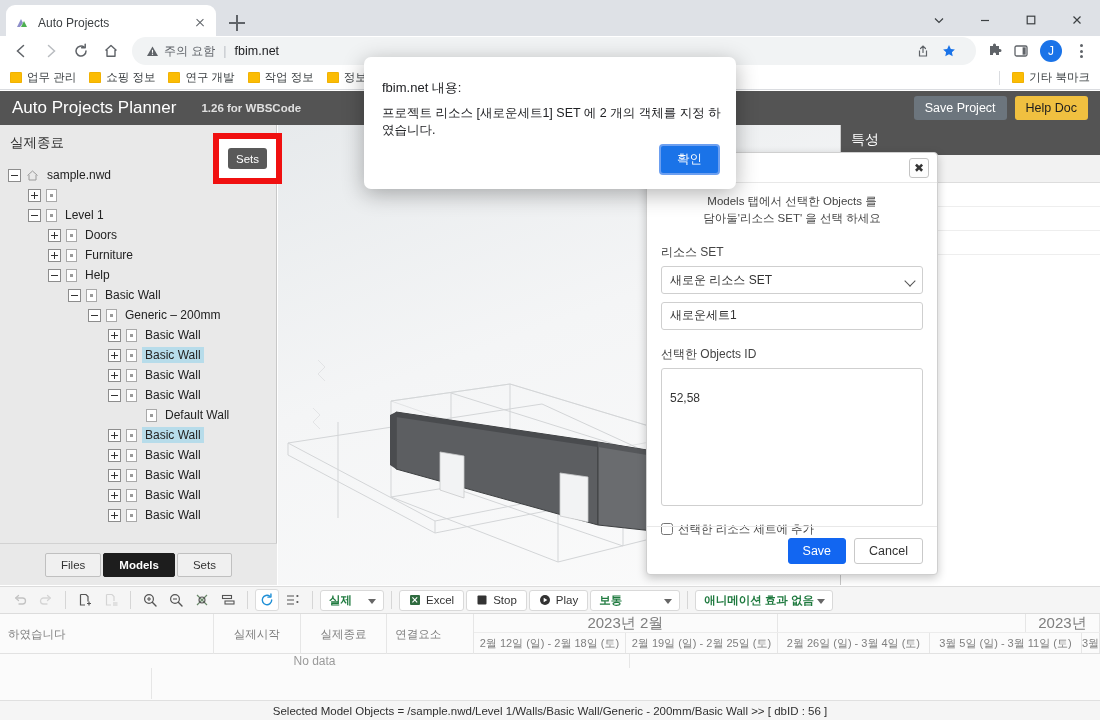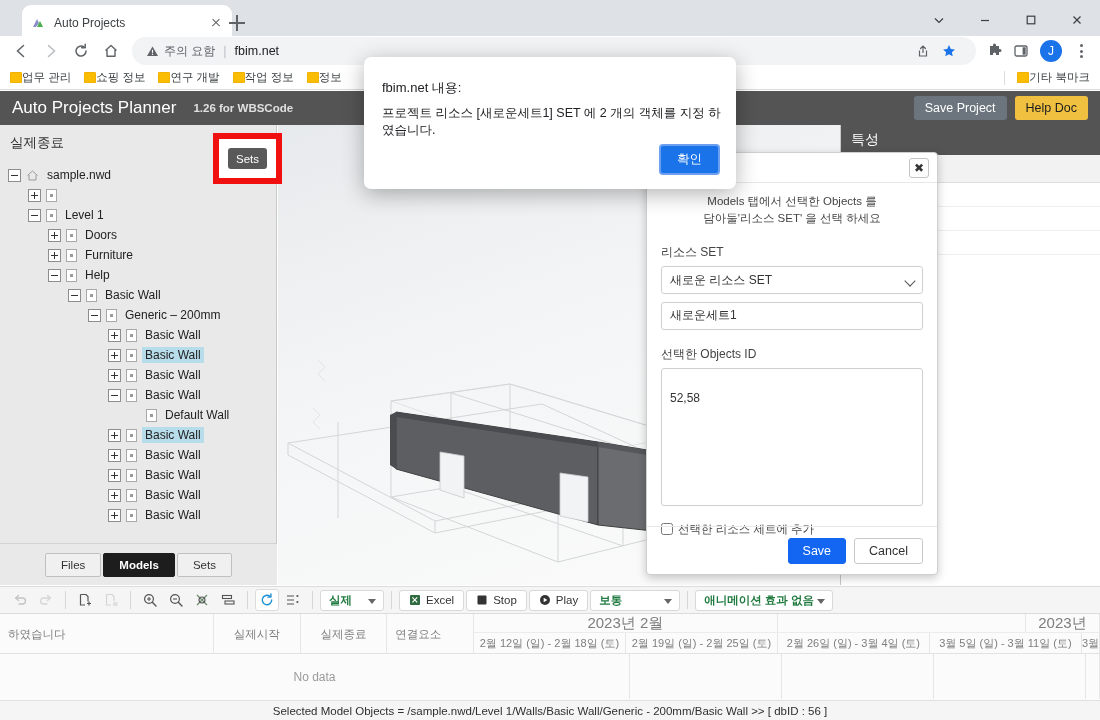--- a/index.html
+++ b/index.html
@@ -12,21 +12,21 @@
   #root { position: relative; width: 1100px; height: 720px; }
 
   
   .chrome-tabstrip {
     position: absolute; left: 0; top: 0; width: 1100px; height: 40px;
     background: #dee1e6;
   }
   .tab {
     position: absolute; left: 6px; top: 5px; width: 210px; height: 35px;
     background: #ffffff; border-radius: 9px 9px 0 0;
-    display: flex; align-items: center; padding: 5px 8px; margin-left: 16px;
+    display: flex; align-items: center; padding: 5px 8px;
   }
   .tab-favicon { width: 16px; height: 16px; flex: 0 0 16px; position: relative; }
   .tab-title {
     flex: 1; font-size: 12px; color: #3c4043; margin-left: 8px;
     white-space: nowrap; overflow: hidden; text-overflow: ellipsis;
   }
   .tab-close { width: 16px; height: 16px; flex: 0 0 16px; position: relative; cursor: pointer; }
   .tab-close::before, .tab-close::after {
     content: ""; position: absolute; left: 3px; top: 7.5px; width: 10px; height: 1.4px;
     background: #5f6368;
@@ -76,37 +76,37 @@
   .kebab { width: 26px; height: 26px; position: relative; cursor: pointer; margin-right: 6px; }
   .kebab i { position:absolute; left: 11.5px; width: 3px; height: 3px; border-radius: 50%; background:#5f6368; }
   .kebab i:nth-child(1){ top: 6px; } .kebab i:nth-child(2){ top: 11.5px; } .kebab i:nth-child(3){ top: 17px; }
 
   .bookmarks-bar {
     position: absolute; left: 0; top: 66px; width: 1100px; height: 24px;
     background: #ffffff; display: flex; align-items: center; padding: 0 10px;
     border-bottom: 1px solid #dadce0;
   }
   .bm {
-    display: flex; align-items: center; margin-right: 13px;
+    display: flex; align-items: center; gap: 5px; margin-right: 13px;
     font-size: 11.5px; color: #3c4043; cursor: pointer; white-space: nowrap;
   }
   .bm-folder {
     width: 12px; height: 11px; background: #fbbc04; border-radius: 1.5px;
     box-shadow: inset 0 0 0 0.5px #e8a800; flex: 0 0 12px;
   }
   .bm-right { margin-left: auto; display: flex; align-items: center; }
   .bm-divider { width: 1px; height: 14px; background: #dadce0; margin-right: 12px; }
 
   
   .app-header {
     position: absolute; left: 0; top: 91px; width: 1100px; height: 34px;
     background: #545454; display: flex; align-items: center; padding: 0 12px;
   }
   .app-title { color: #ffffff; font-size: 17px; }
-  .app-ver { color: #e0e0e0; font-size: 11.5px; margin-left: 17px; font-weight: bold; }
+  .app-ver { color: #e0e0e0; font-size: 11.5px; margin-left: 25px; font-weight: bold; }
   .hdr-btns { margin-left: auto; display: flex; gap: 8px; align-items: center; }
   .btn-save-project {
     background: #6c757d; color: #fff; border: none; border-radius: 3px;
     font-size: 12.5px; padding: 5px 11px; cursor: pointer;
     font-family: "Liberation Sans", sans-serif;
   }
   .btn-help-doc {
     background: #f0c040; color: #1d1d1d; border: none; border-radius: 3px;
     font-size: 12.5px; padding: 5px 11px; cursor: pointer;
     font-family: "Liberation Sans", sans-serif;
@@ -303,21 +303,21 @@
   .gmonth-row { height: 19px; display: flex; border-bottom: 1px solid #ececec; }
   .gmonth {
     font-size: 15px; color: #7e7e7e; display:flex; align-items:center; justify-content:center;
     border-right: 1px solid #e6e6e6;
   }
   .gweek-row { height: 20px; display: flex; }
   .gweek {
     font-size: 11px; color: #7e7e7e; display:flex; align-items:center; justify-content:center;
     border-right: 1px solid #e6e6e6; white-space: nowrap;
   }
-  .grid-body { display: flex; height: 45px; }
+  .grid-body { display: flex; height: 45px; flex-direction: column; }
   .gb-left {
     width: 630px; display: flex; align-items: center; justify-content: center;
     font-size: 12px; color: #9a9a9a; border-right: 1px solid #e6e6e6;
   }
   .gb-cell { border-right: 1px solid #e6e6e6; height: 45px; }
 
   
   .statusbar {
     position: absolute; left: 0; top: 700px; width: 1100px; height: 20px;
     background: #f5f5f5; border-top: 1px solid #e0e0e0;

